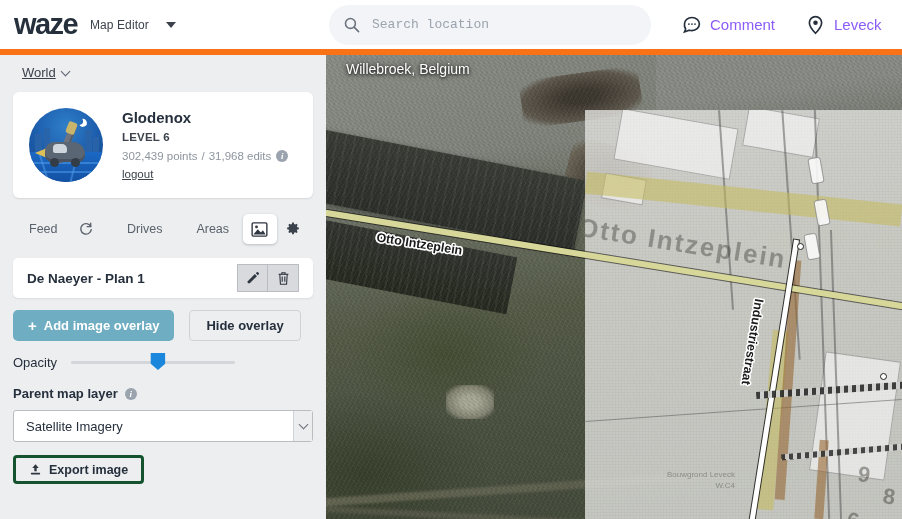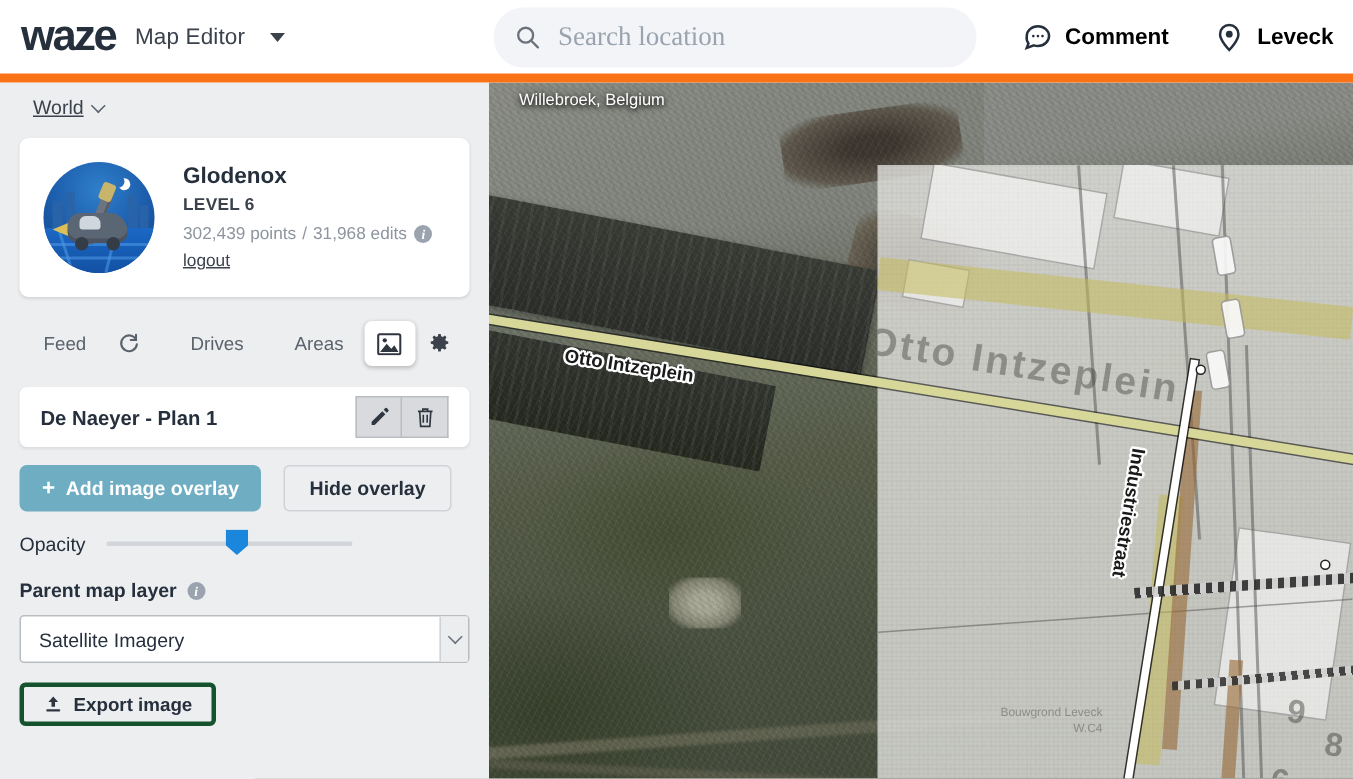--- a/index.html
+++ b/index.html
@@ -13,42 +13,42 @@
   #app { position: relative; width: 902px; height: 519px; overflow: hidden; }
 
   
   .topbar {
     position: absolute; left: 0; top: 0; width: 902px; height: 55px;
     background: #ffffff; display: flex; align-items: center;
     border-bottom: 6px solid #f97316; z-index: 30;
   }
   .brand-zone { width: 326px; height: 55px; display: flex; align-items: center; padding-left: 14px; }
   .waze-logo { font-size: 29px; font-weight: 700; letter-spacing: -1.6px; color: #26303d; line-height: 1; }
-  .app-title { font-size: 15px; color: #3b424c; margin-left: 13px; letter-spacing: 0.1px; }
+  .app-title { font-size: 12px; color: #3b424c; margin-left: 13px; letter-spacing: 0.1px; }
   .caret-down {
     margin-left: 17px; width: 0; height: 0;
     border-left: 5px solid transparent; border-right: 5px solid transparent;
     border-top: 6px solid #3b424c; cursor: pointer;
   }
   .search-wrap {
     width: 322px; height: 40px; margin-left: 3px;
     background: #f2f4f7; border-radius: 20px;
     display: flex; align-items: center; padding: 0 14px;
   }
   .search-icon { width: 17px; height: 17px; flex: 0 0 auto; margin-right: 10px; }
   .search-input {
     border: none; outline: none; background: transparent;
-    font-family: Liberation Serif, serif; font-size: 18px;
+    font-family: Liberation Mono, monospace; font-size: 13px;
     color: #3b424c; width: 100%; height: 38px;
   }
   .search-input::placeholder { color: #9aa3ae; }
   .top-action {
     display: flex; align-items: center; margin-left: 30px; cursor: pointer;
   }
-  .top-action .ta-label { font-size: 15px; font-weight: 700; color: #000000; margin-left: 8px; }
+  .top-action .ta-label { font-size: 15px; font-weight: 400; color: #8b5cf6; margin-left: 8px; }
   .ta-ico { width: 21px; height: 21px; flex: 0 0 auto; }
 
   
   .sidebar {
     position: absolute; left: 0; top: 55px; width: 326px; height: 464px;
     background: #eceef0; z-index: 20; overflow: hidden;
   }
   .world-row { padding: 8px 0 0 22px; }
   .world-link {
     font-size: 13px; color: #3b424c; text-decoration: underline; cursor: pointer;
@@ -346,21 +346,21 @@
     position: absolute; font-size: 8px; color: rgba(70,70,65,.45); text-align: right;
     line-height: 1.35; white-space: pre; font-family: "Liberation Sans", sans-serif;
   }
   .plan-digit {
     position: absolute; font-size: 22px; font-weight: 700; color: rgba(60,58,52,.45);
     transform: rotate(8deg); font-family: "Liberation Sans", sans-serif;
   }
 
   
   .place-label {
-    position: absolute; left: 20px; top: 6px; font-size: 11px; color: #ffffff;
+    position: absolute; left: 20px; top: 6px; font-size: 14px; color: #ffffff;
     text-shadow: 0 1px 3px rgba(0,0,0,.85), 0 0 6px rgba(0,0,0,.6);
     z-index: 12; pointer-events: none;
   }
   .street-label {
     position: absolute; font-size: 12.5px; font-weight: 700; color: #1a1a1a;
     z-index: 14; white-space: nowrap; pointer-events: none;
     text-shadow:
       -1.6px 0 #fff, 1.6px 0 #fff, 0 -1.6px #fff, 0 1.6px #fff,
       -1.2px -1.2px #fff, 1.2px -1.2px #fff, -1.2px 1.2px #fff, 1.2px 1.2px #fff;
   }

